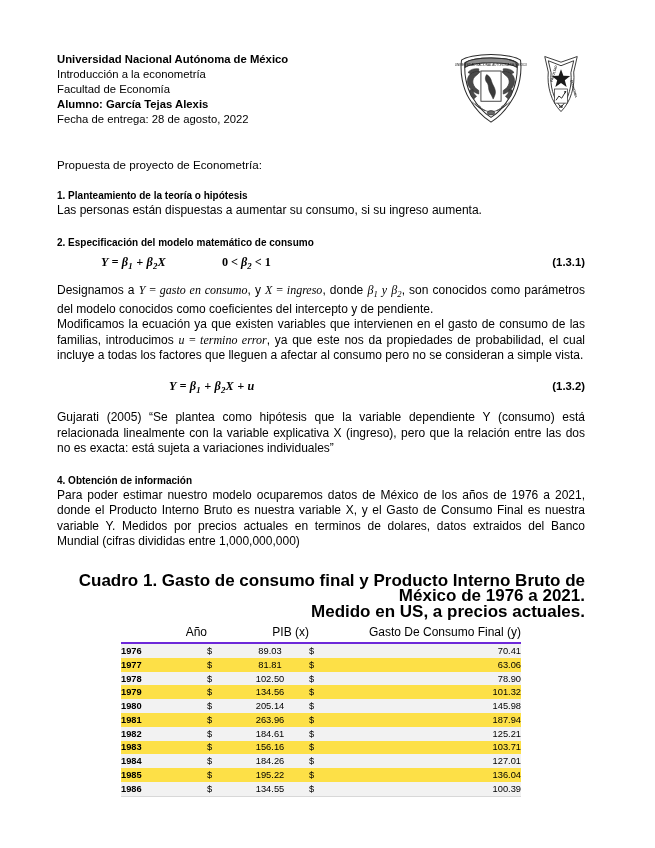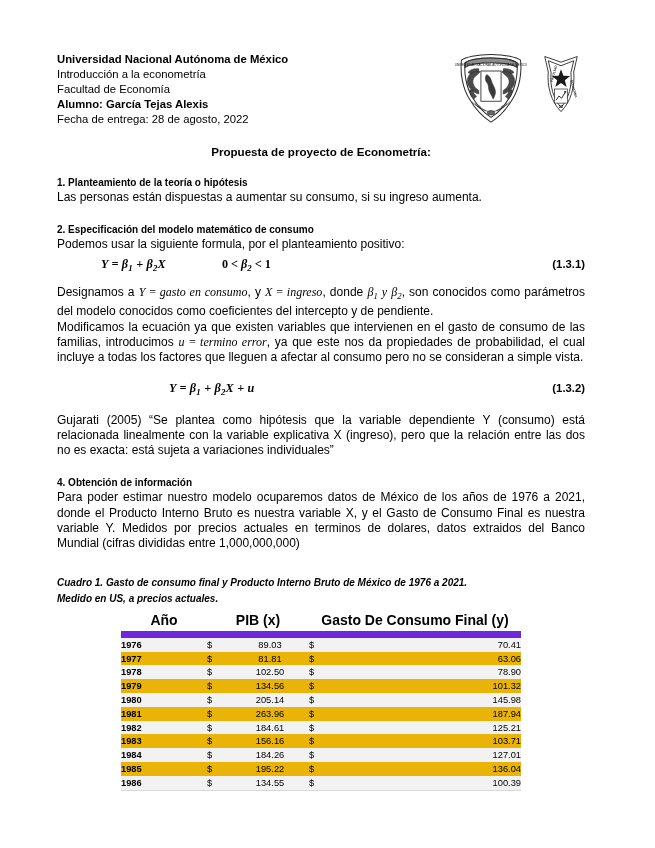--- a/index.html
+++ b/index.html
@@ -50,24 +50,23 @@
     display: flex;
     gap: 10px;
     align-items: flex-start;
     padding-top: 2px;
   }
   .logo-unam { width: 72px; height: 78px; }
   .logo-fe { width: 48px; height: 78px; }
 
   
   .doc-title {
-    text-align: center;
-    font-weight: bold;
+    font-weight: normal;
     font-size: 11.6px;
-    margin-top: 17px;
+    margin-top: 30px;
     margin-bottom: 0;
   }
 
   h2.sec {
     font-size: 10px;
     font-weight: bold;
     margin: 17px 0 0 0;
     line-height: 15px;
   }
 
@@ -111,54 +110,53 @@
     font-family: "Liberation Serif", serif;
     font-style: normal;
   }
   sub { font-size: 0.72em; }
 
   .spacer-sm { height: 11px; }
   .spacer-md { height: 15px; }
 
   
   .table-caption {
-    text-align: left;
+    text-align: right;
     font-weight: bold;
-    font-size: 10px;
+    font-size: 17px;
     line-height: 15.4px;
     margin: 24px 0 0 0;
-    font-style: italic;
   }
 
   .tbl-wrap {
     margin: 5px auto 0 auto;
     width: 400px;
   }
   table.data {
     border-collapse: collapse;
     width: 100%;
     font-size: 9.3px;
   }
   table.data th {
-    font-weight: bold;
-    font-size: 14px;
+    font-weight: normal;
+    font-size: 12px;
     padding: 1px 0 3px 0;
-    text-align: center;
+    text-align: right;
     border: none;
     background: transparent;
   }
   table.data thead tr.hdr th { border-bottom: none; }
-  table.data tbody tr:first-child td { border-top: 7px solid #6d28d9; }
+  table.data tbody tr:first-child td { border-top: 2px solid #6d28d9; }
   table.data td {
     padding: 1.9px 0;
     border: none;
     white-space: nowrap;
   }
   table.data tbody tr.odd td { background: #f2f2f2; }
-  table.data tbody tr.even td { background: #eab308; }
+  table.data tbody tr.even td { background: #fde047; }
 
   td.year {
     font-weight: bold;
     text-align: left;
     padding-left: 16px;
     width: 86px;
   }
   td.cur {
     text-align: left;
     padding-left: 10px;
@@ -259,21 +257,20 @@
         </svg>
       </div>
     </div>
 
     <div class="doc-title">Propuesta de proyecto de Econometría:</div>
 
     <h2 class="sec">1. Planteamiento de la teoría o hipótesis</h2>
     <p class="para nojust">Las personas están dispuestas a aumentar su consumo, si su ingreso aumenta.</p>
 
     <h2 class="sec">2. Especificación del modelo matemático de consumo</h2>
-    <p class="para nojust">Podemos usar la siguiente formula, por el planteamiento positivo:</p>
 
     <div class="eq">
       <span class="eq-main">
         <span class="mi">Y</span> = <span class="mi">β<sub>1</sub></span> + <span class="mi">β<sub>2</sub></span><span class="mi">X</span>
       </span>
       <span class="eq-cond">
         0 &lt; <span class="mi">β<sub>2</sub></span> &lt; 1
       </span>
       <span class="eq-num">(1.3.1)</span>
     </div>

